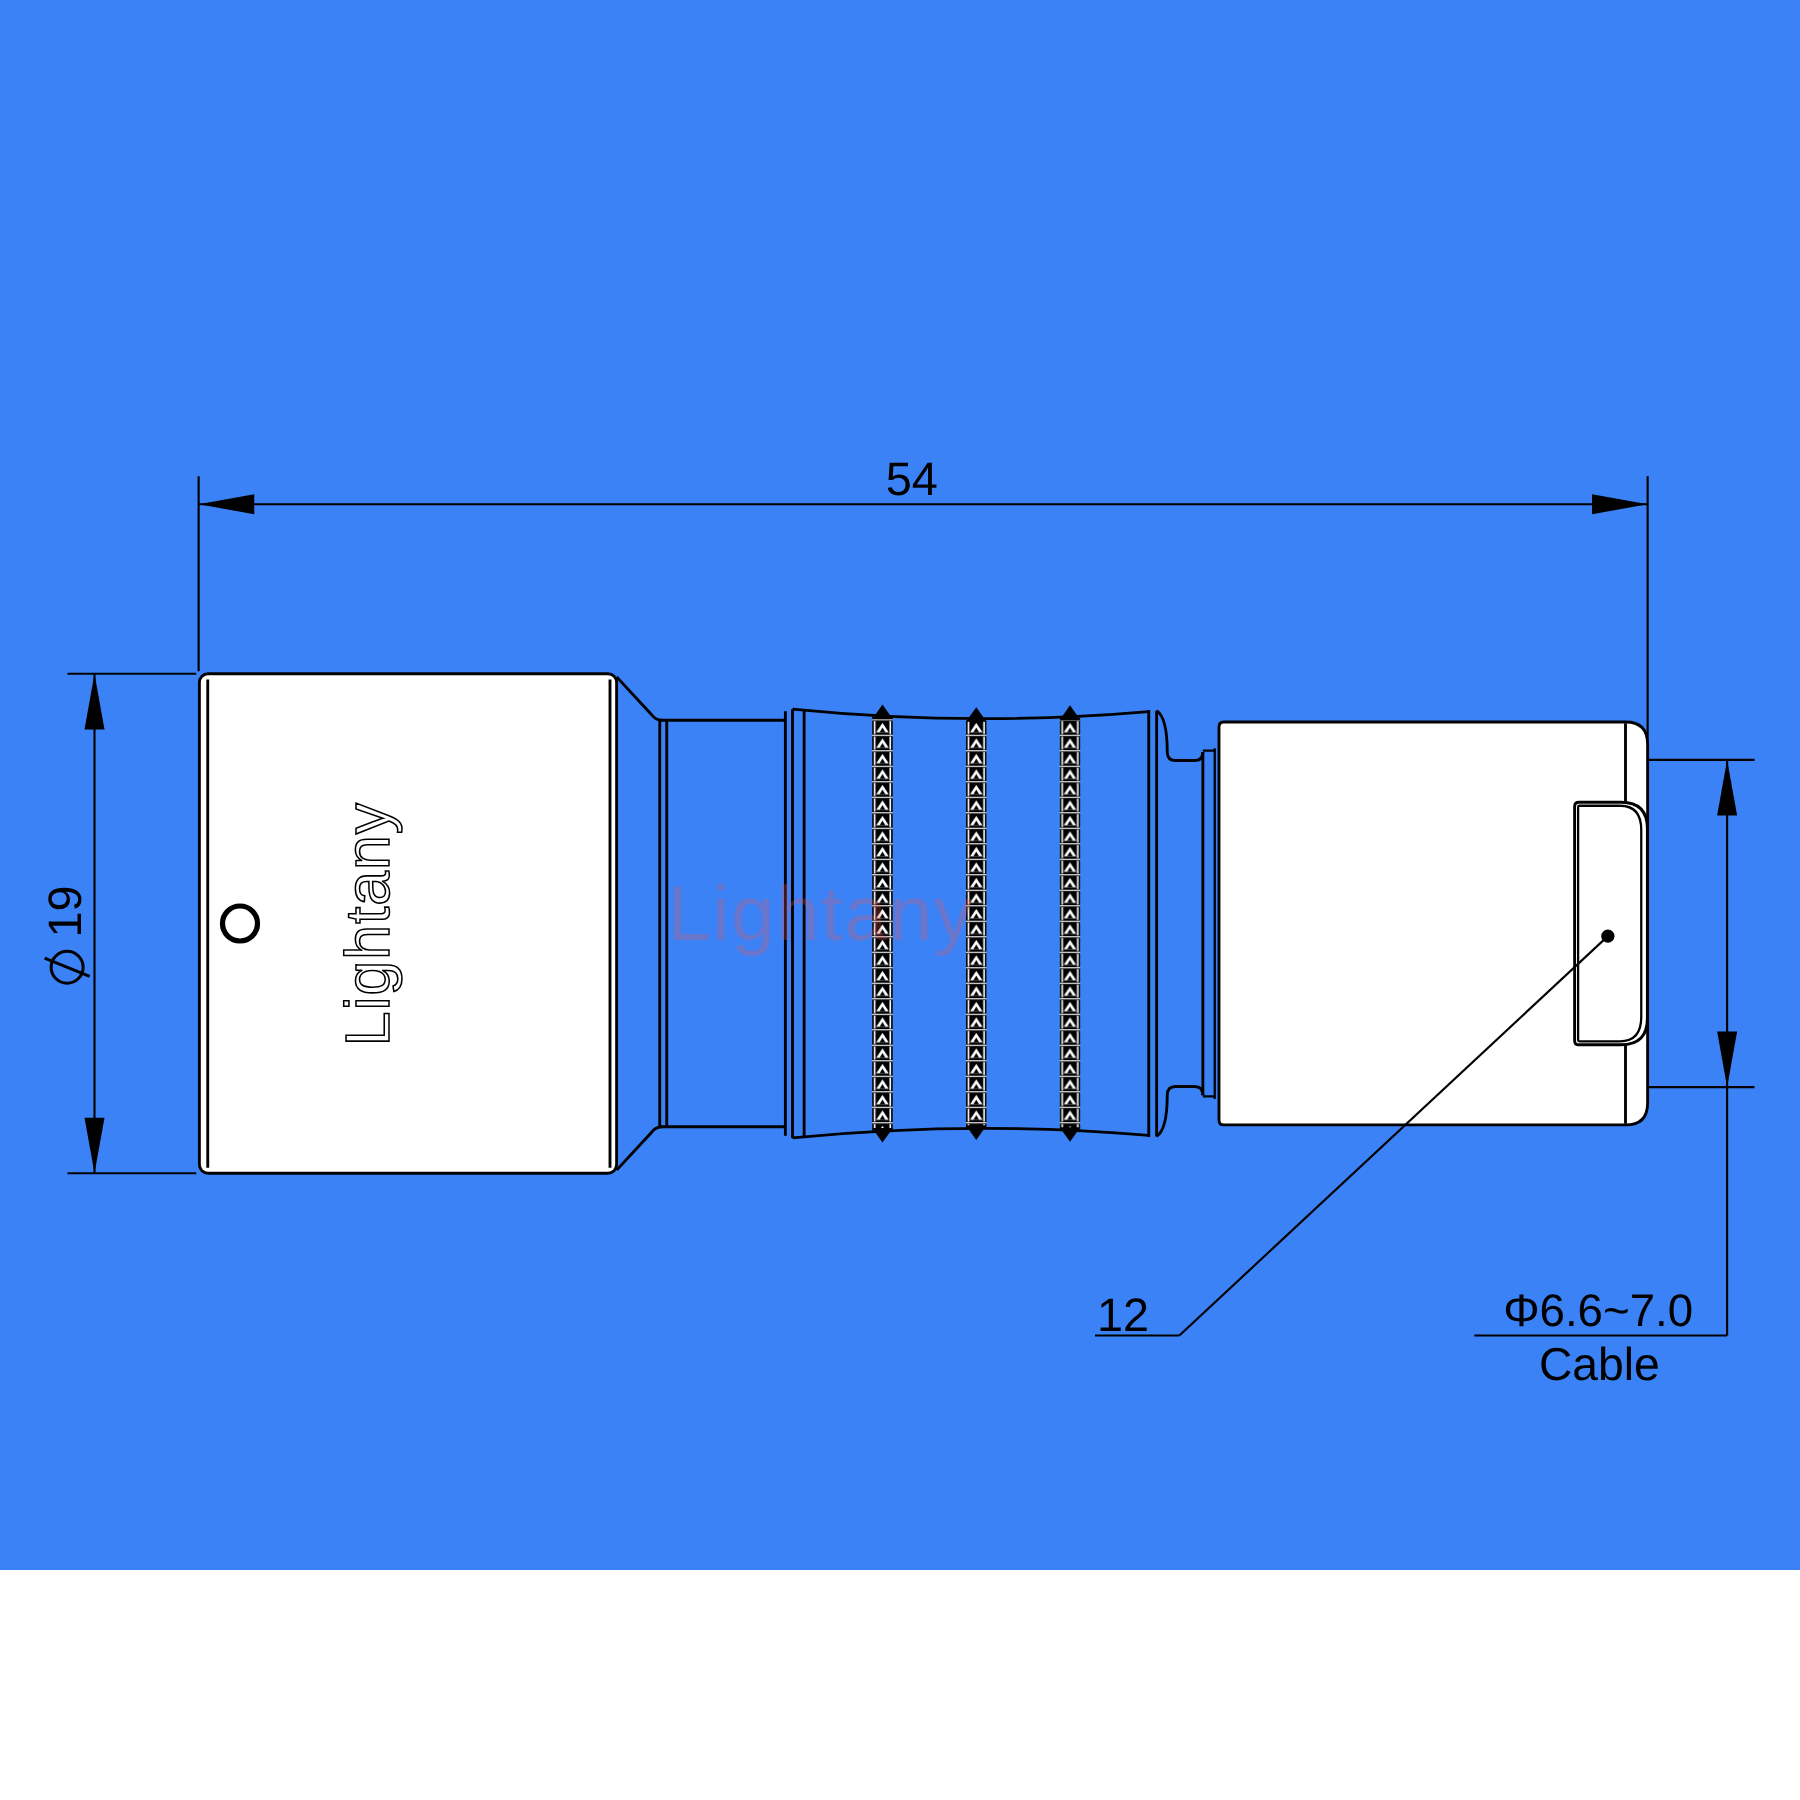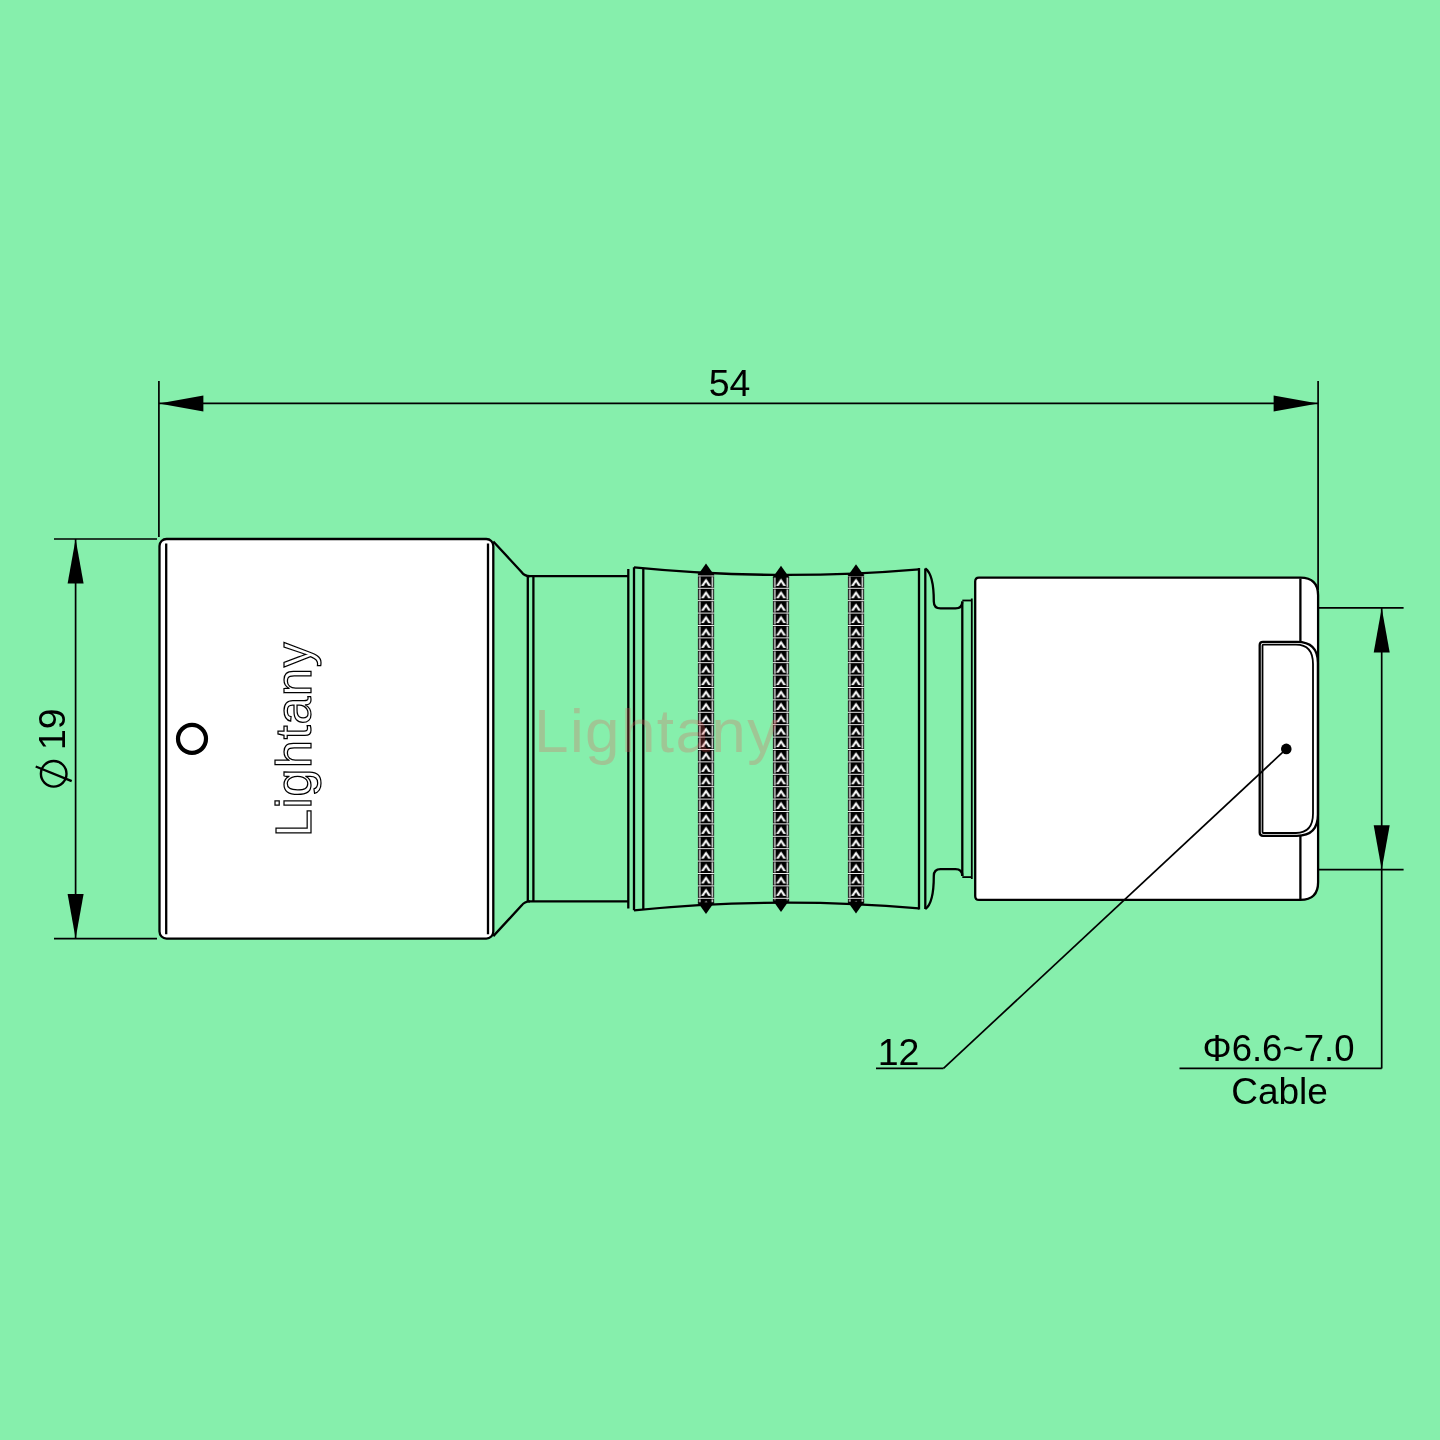--- a/index.html
+++ b/index.html
@@ -1,17 +1,17 @@
 <!DOCTYPE html>
 <html><head>
 <meta charset="utf-8">
 <style>
 html,body{margin:0;padding:0;background:#fff;}
 *{font-family:"Liberation Sans",sans-serif;}
-#page{position:relative;width:1440px;height:1440px;background:#86efac;overflow:hidden;transform:translateZ(0);will-change:transform;}
+#page{position:relative;width:1440px;height:1256px;background:#3b82f6;overflow:hidden;transform:translateZ(0);will-change:transform;}
 svg{position:absolute;left:0;top:0;}
 </style>
 </head>
 <body>
 <div id="page">
 <svg width="1440" height="1440" viewBox="0 0 1440 1440">
 <defs>
 <pattern id="kn" x="697.7" y="563" width="75" height="12.4" patternUnits="userSpaceOnUse">
   <rect x="0" y="0" width="16.6" height="12.4" fill="#000"></rect>
   <rect x="0" y="0" width="16.6" height="0.9" fill="#fff"></rect>

